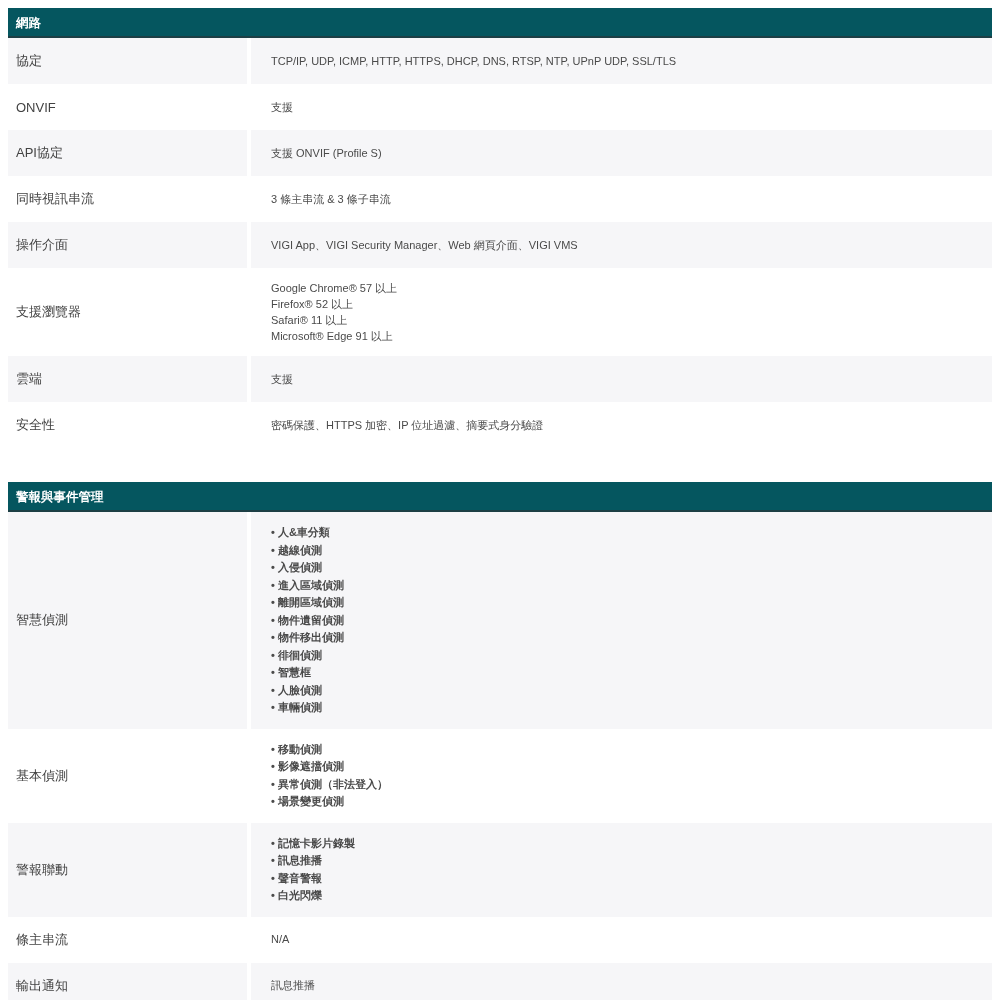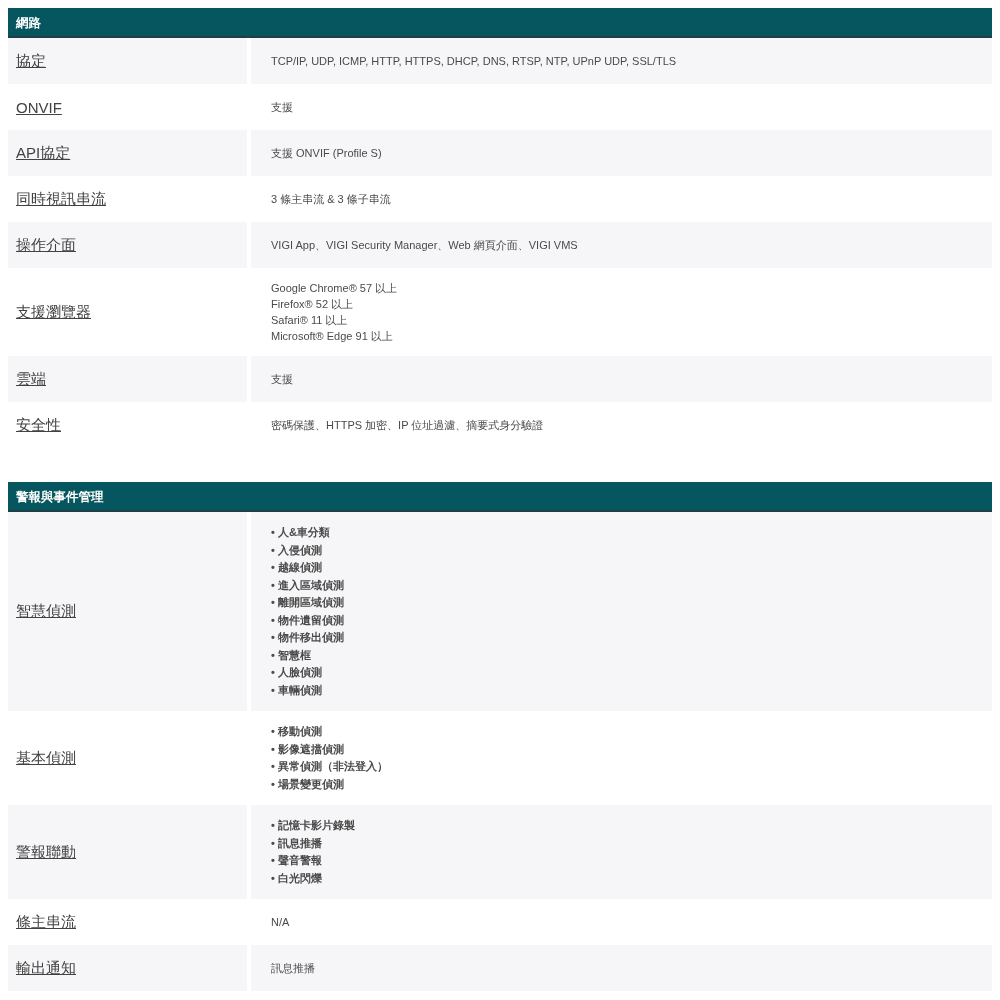--- a/index.html
+++ b/index.html
@@ -30,23 +30,22 @@
   .spec-row.stripe .label-cell,
   .spec-row.stripe .value-cell { background: #f6f6f8; }
 
   .label-cell {
     width: 239px;
     flex: 0 0 239px;
     display: flex;
     align-items: center;
     padding-left: 8px;
     box-sizing: border-box;
-    font-size: 15px;
+    font-size: 13px;
     color: #424242;
-    text-decoration: underline;
   }
   .cell-gap { width: 4px; flex: 0 0 4px; background: #ffffff; }
   .value-cell {
     flex: 1;
     display: flex;
     flex-direction: column;
     justify-content: center;
     padding: 8px 10px 8px 20px;
     box-sizing: border-box;
     font-size: 11px;
@@ -123,26 +122,27 @@
         </div>
       </div>
     </section>
     <section class="spec-section">
       <div class="section-header">警報與事件管理</div>
       <div class="spec-row stripe">
         <div class="label-cell">智慧偵測</div>
         <div class="cell-gap"></div>
         <div class="value-cell multi">
           <div class="bullet-item">• 人&amp;車分類</div>
+          <div class="bullet-item">• 越線偵測</div>
           <div class="bullet-item">• 入侵偵測</div>
-          <div class="bullet-item">• 越線偵測</div>
           <div class="bullet-item">• 進入區域偵測</div>
           <div class="bullet-item">• 離開區域偵測</div>
           <div class="bullet-item">• 物件遺留偵測</div>
           <div class="bullet-item">• 物件移出偵測</div>
+          <div class="bullet-item">• 徘徊偵測</div>
           <div class="bullet-item">• 智慧框</div>
           <div class="bullet-item">• 人臉偵測</div>
           <div class="bullet-item">• 車輛偵測</div>
         </div>
       </div>
       <div class="spec-row">
         <div class="label-cell">基本偵測</div>
         <div class="cell-gap"></div>
         <div class="value-cell multi">
           <div class="bullet-item">• 移動偵測</div>

